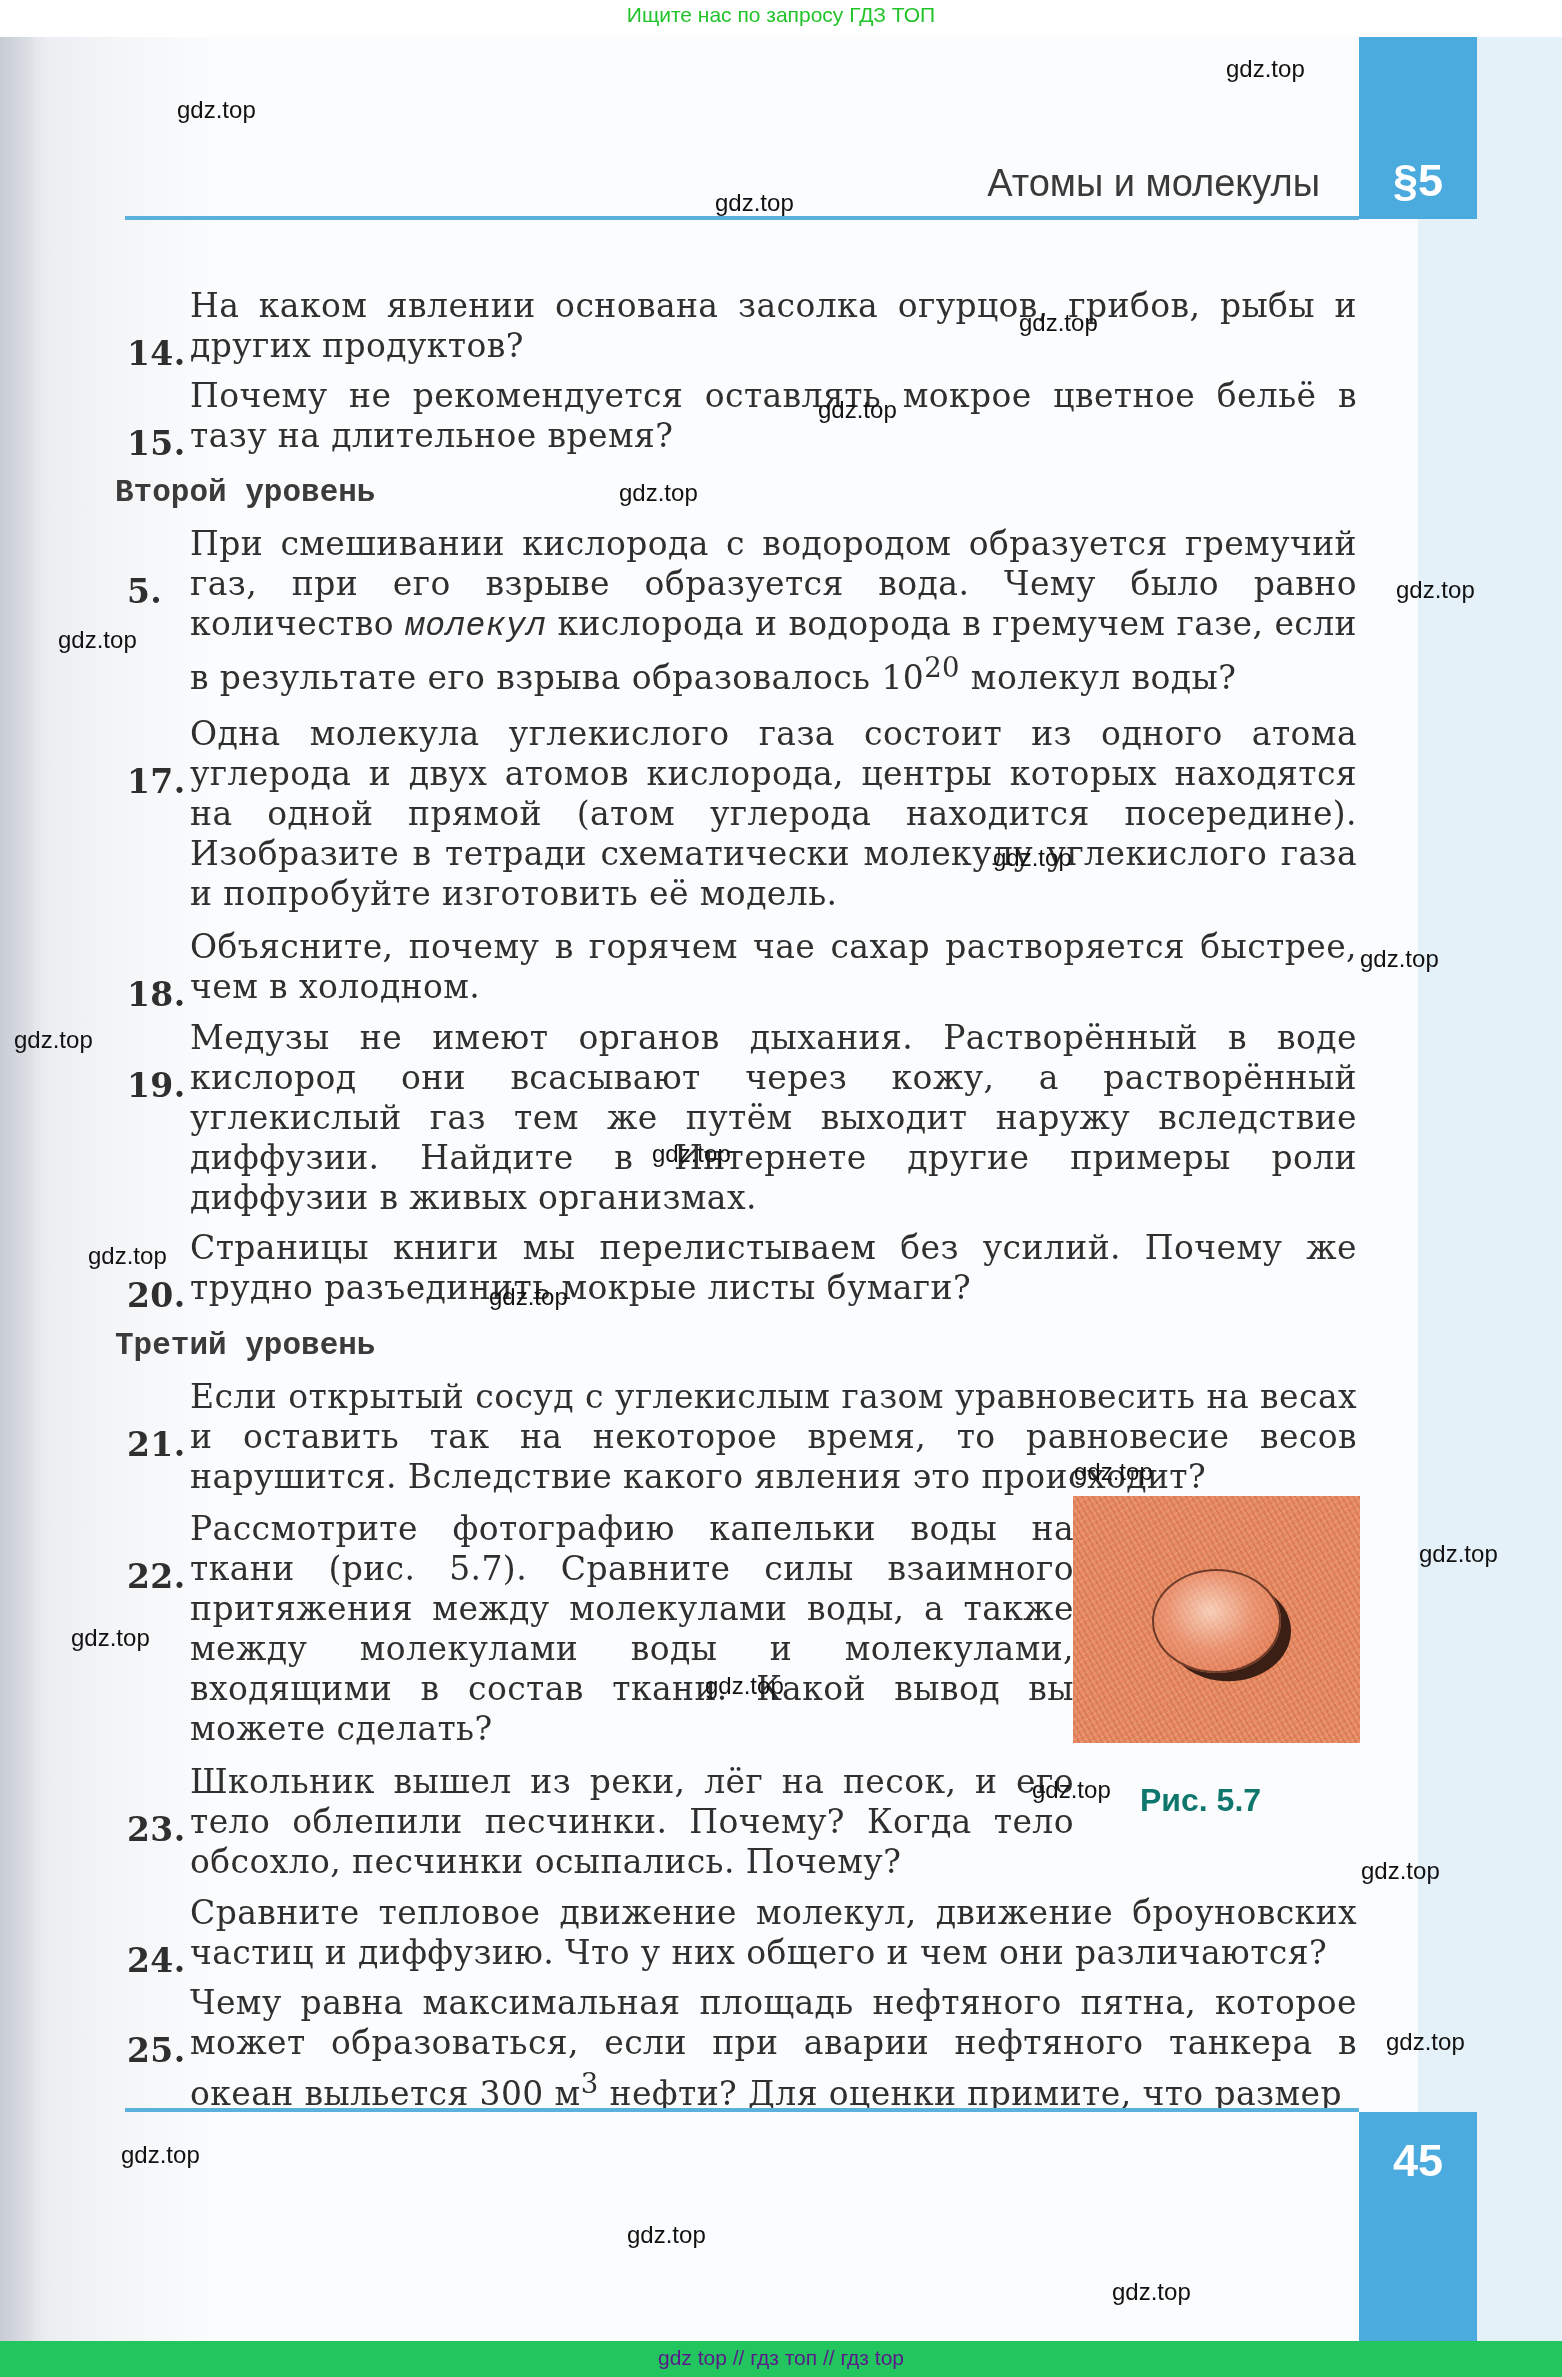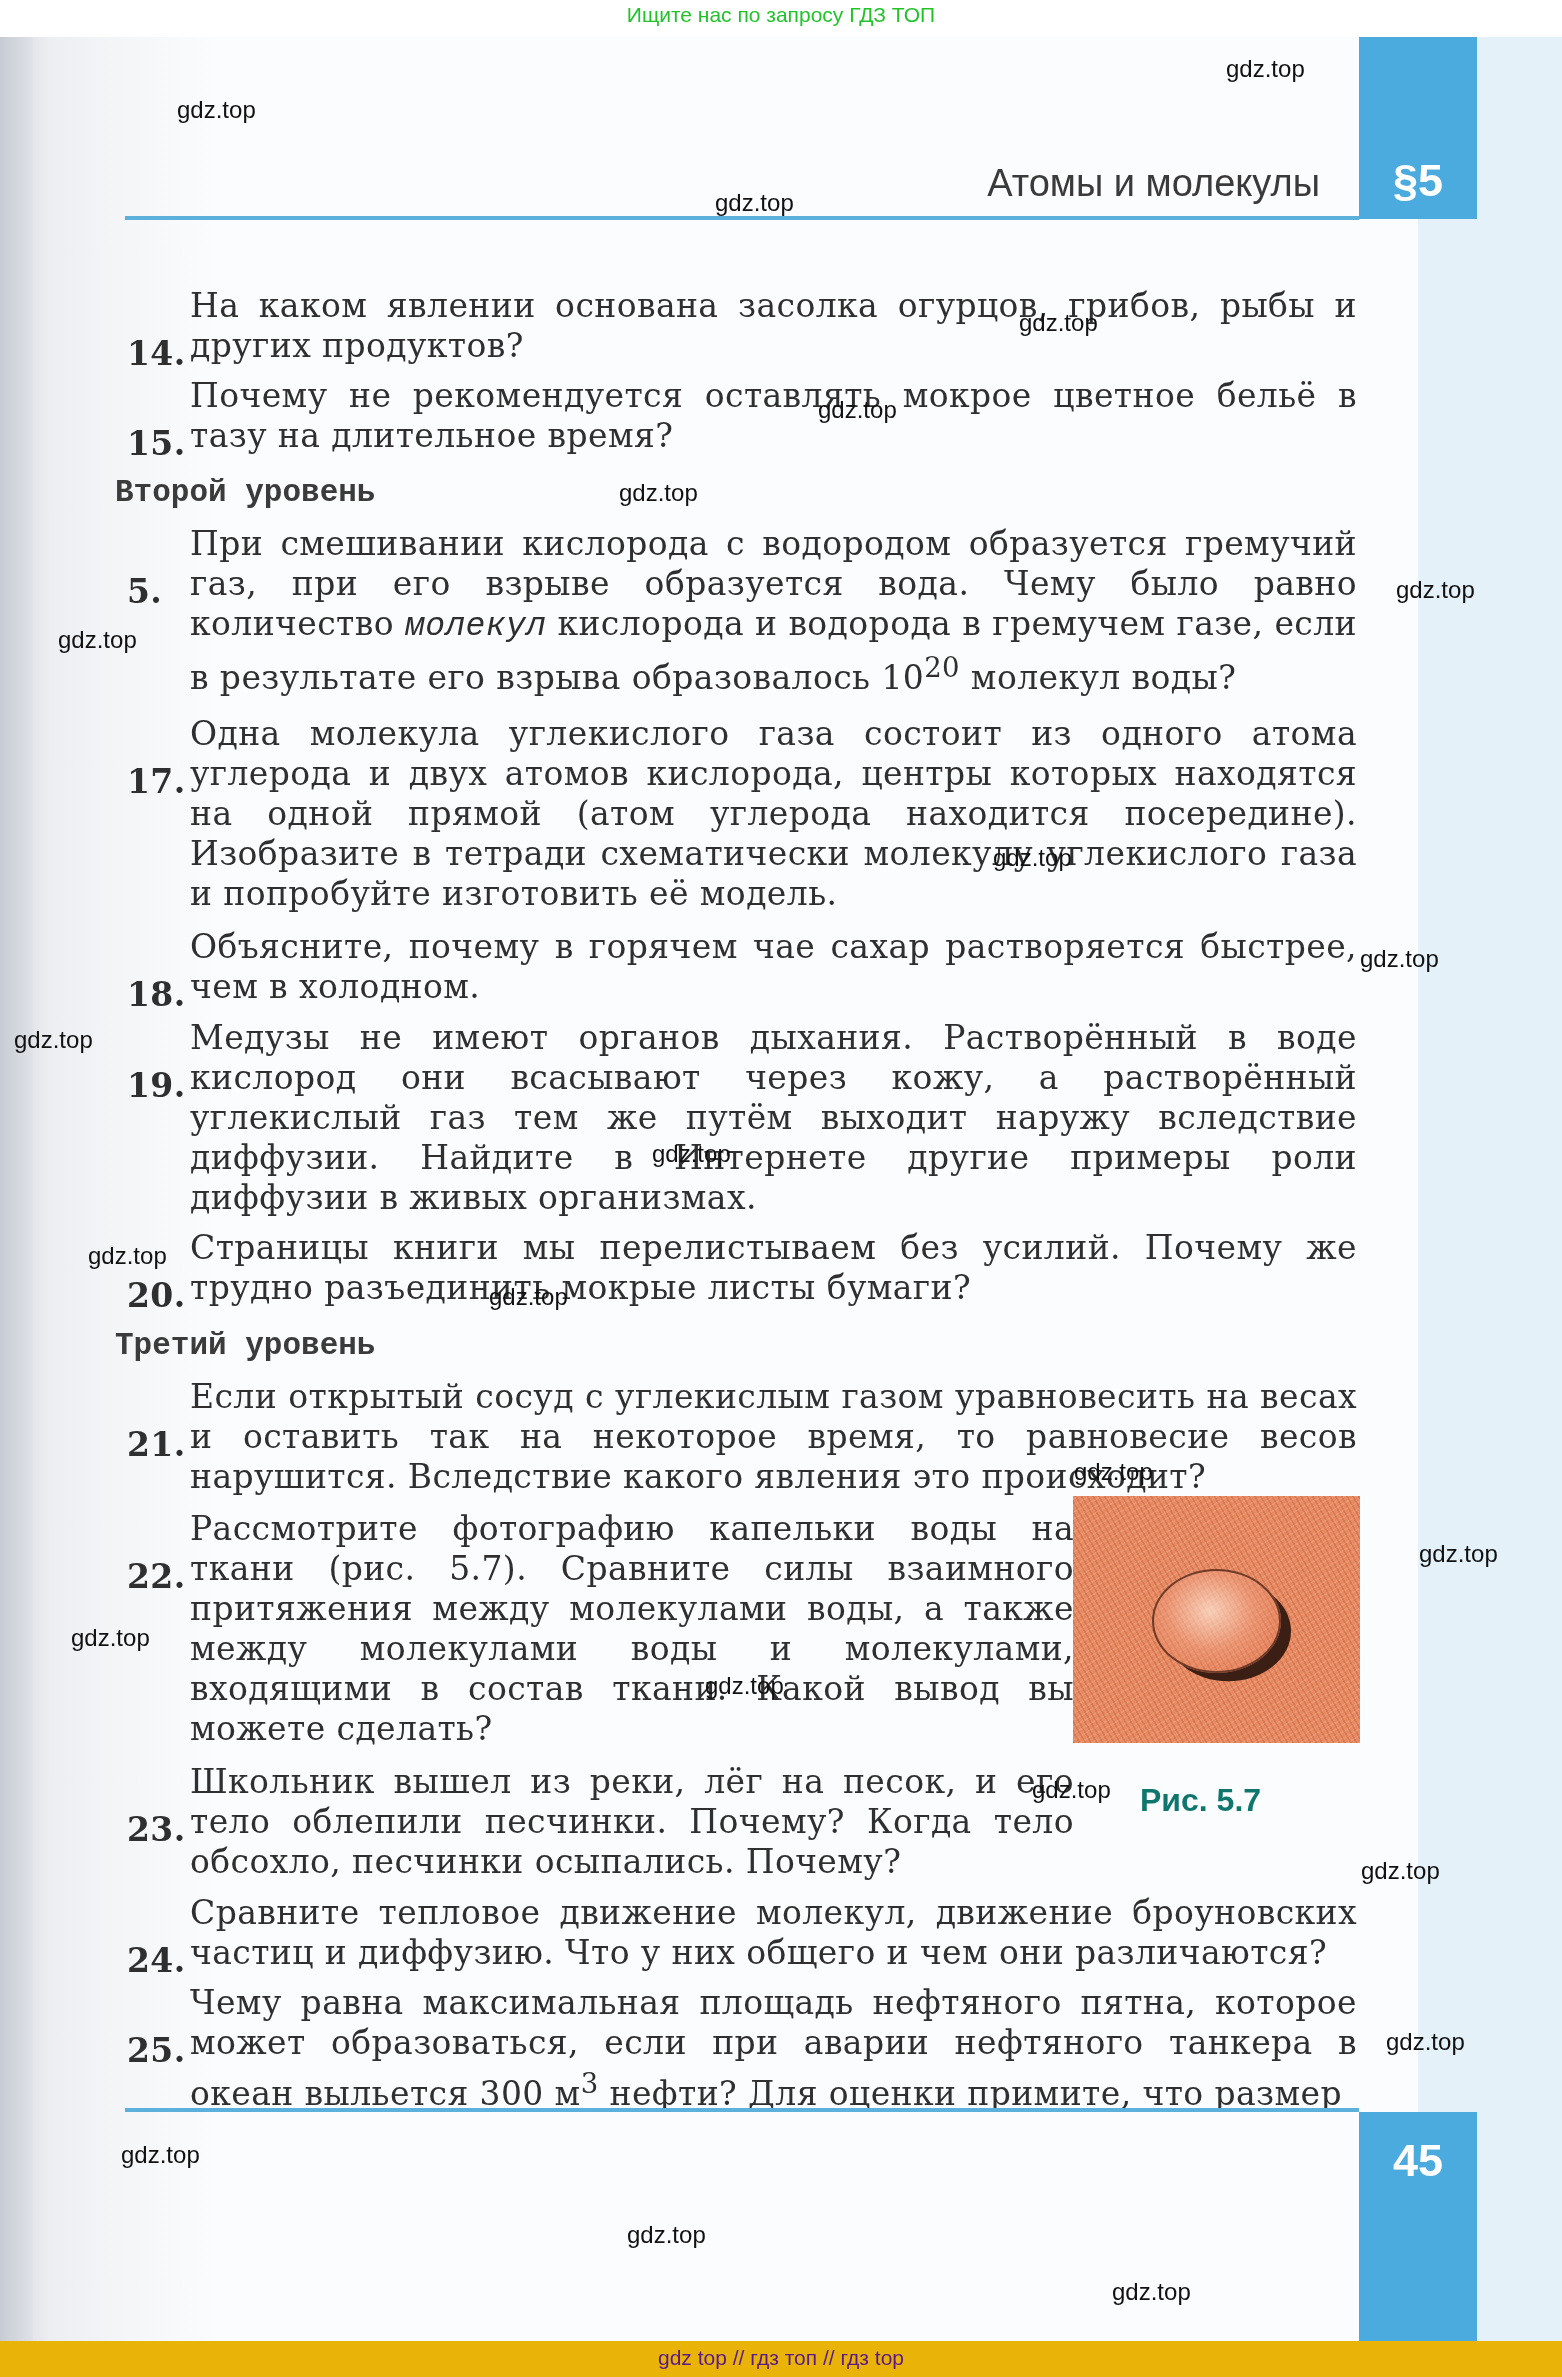--- a/index.html
+++ b/index.html
@@ -27,21 +27,21 @@
   .task .body em{font-style:italic;font-family:Liberation Mono, monospace;}
   .level{position:absolute;left:115px;font-family:Liberation Mono, monospace;font-weight:bold;font-size:31px;color:#3b3b3b;}
   .narrow{width:947px;}
   .photo{position:absolute;left:1073px;top:1459px;width:287px;height:247px;background:#e98a62;overflow:hidden;
     background-image:repeating-linear-gradient(60deg,rgba(120,50,20,0.18) 0 1.7px,transparent 1.7px 5px),repeating-linear-gradient(-30deg,rgba(255,220,200,0.15) 0 1.7px,transparent 1.7px 5.8px);}
   .drop{position:absolute;left:79px;top:73px;width:125px;height:100px;border-radius:50%;
     background:radial-gradient(ellipse at 45% 40%,rgba(255,235,220,0.7) 0,rgba(240,160,130,0.5) 45%,rgba(230,130,95,0.3) 70%);
     box-shadow:11.7px 10px 0 -1.7px #3b1e14;border:2.5px solid rgba(60,25,15,0.7);}
   .caption{position:absolute;left:1140px;top:1745px;font-family:"Liberation Sans",sans-serif;font-weight:bold;font-size:32px;color:#0f766e;text-align:right;}
   .wm{position:absolute;font-family:"Liberation Sans",sans-serif;font-size:24px;color:#111;}
-  .footer{position:absolute;left:0;top:2341px;width:1562px;height:37px;background:#eab308;text-align:center;}
+  .footer{position:absolute;left:0;top:2341px;width:1562px;height:37px;background:#22c55e;text-align:center;}
   .footer span{display:inline-block;margin-top:5px;font-family:"Liberation Sans",sans-serif;font-size:21px;color:#5a1a8a;}
 </style>
 </head>
 <body>
 
 <div class="banner">
   <span>Ищите нас по запросу ГДЗ ТОП</span>
 </div>
 
 <div class="page">

